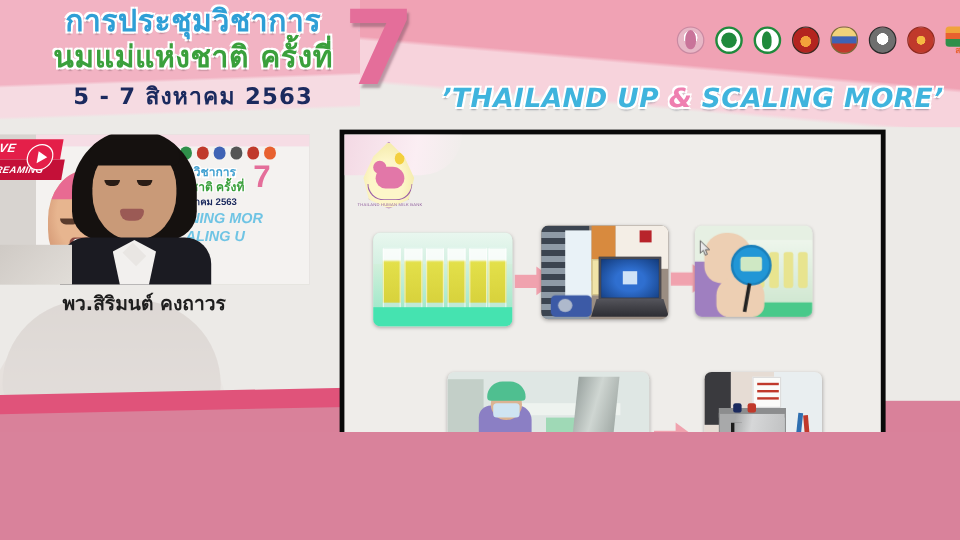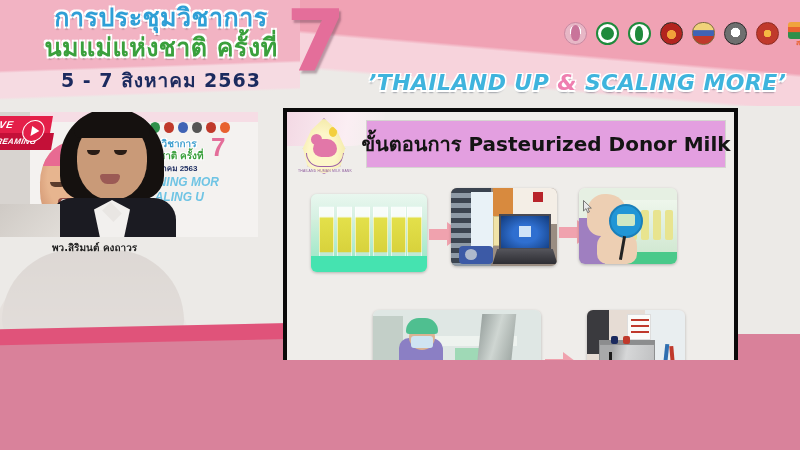--- a/index.html
+++ b/index.html
@@ -177,21 +177,21 @@
   .live .t2 { position:absolute; left:3px; top:18px; width:66px; font-size:8px;
               font-weight:bold; color:#fff; line-height:15px; letter-spacing:.3px;
               font-style:italic; }
   .live .play { position:absolute; left:38px; top:4px; width:22px; height:22px;
                 background:#e41f49; border-radius:50%; border:1.5px solid #fff; }
   .live .play::after { content:""; position:absolute; left:8px; top:5px;
                        border-left:8px solid #fff; border-top:5px solid transparent;
                        border-bottom:5px solid transparent; }
 
   .speaker-name { position:absolute; left:52px; top:240px; width:190px;
-                  font-family:"DejaVu Sans", sans-serif; font-size:10px; font-weight:bold;
+                  font-family:"DejaVu Sans", sans-serif; font-size:16px; font-weight:bold;
                   color:#1e1e1e; white-space:nowrap; }
 
   
   .slide-frame { position:absolute; left:283px; top:108px; width:455px; height:327px;
                  background:#0a0a0a; padding:4px; }
   .slide { position:relative; width:100%; height:100%; background:#efedea;
            overflow:hidden; }
 
   .slide-logo { position:absolute; left:8px; top:4px; width:60px; height:62px; }
   .drop { position:absolute; left:6px; top:2px; width:46px; height:56px;
@@ -477,23 +477,20 @@
       <div class="slide-logo">
         <div class="drop">
           <div class="dot"></div>
           <div class="head"></div>
           <div class="baby"></div>
           <div class="hands"></div>
         </div>
         <div class="ltext">THAILAND HUMAN MILK BANK</div>
       </div>
 
-      <div class="slide-title">
-        <span>ขั้นตอนการ Pasteurized Donor Milk</span>
-      </div>
 
       <div class="photo p1">
         <div class="wall"></div>
         <div class="rack" style="left:8px"></div>
           <div class="rack" style="left:26px"></div>
         <div class="rack" style="left:44px"></div>
           <div class="rack" style="left:62px"></div>
         <div class="rack" style="left:80px"></div>
           <div class="rack" style="left:96px"></div>
         <div class="floor"></div>

